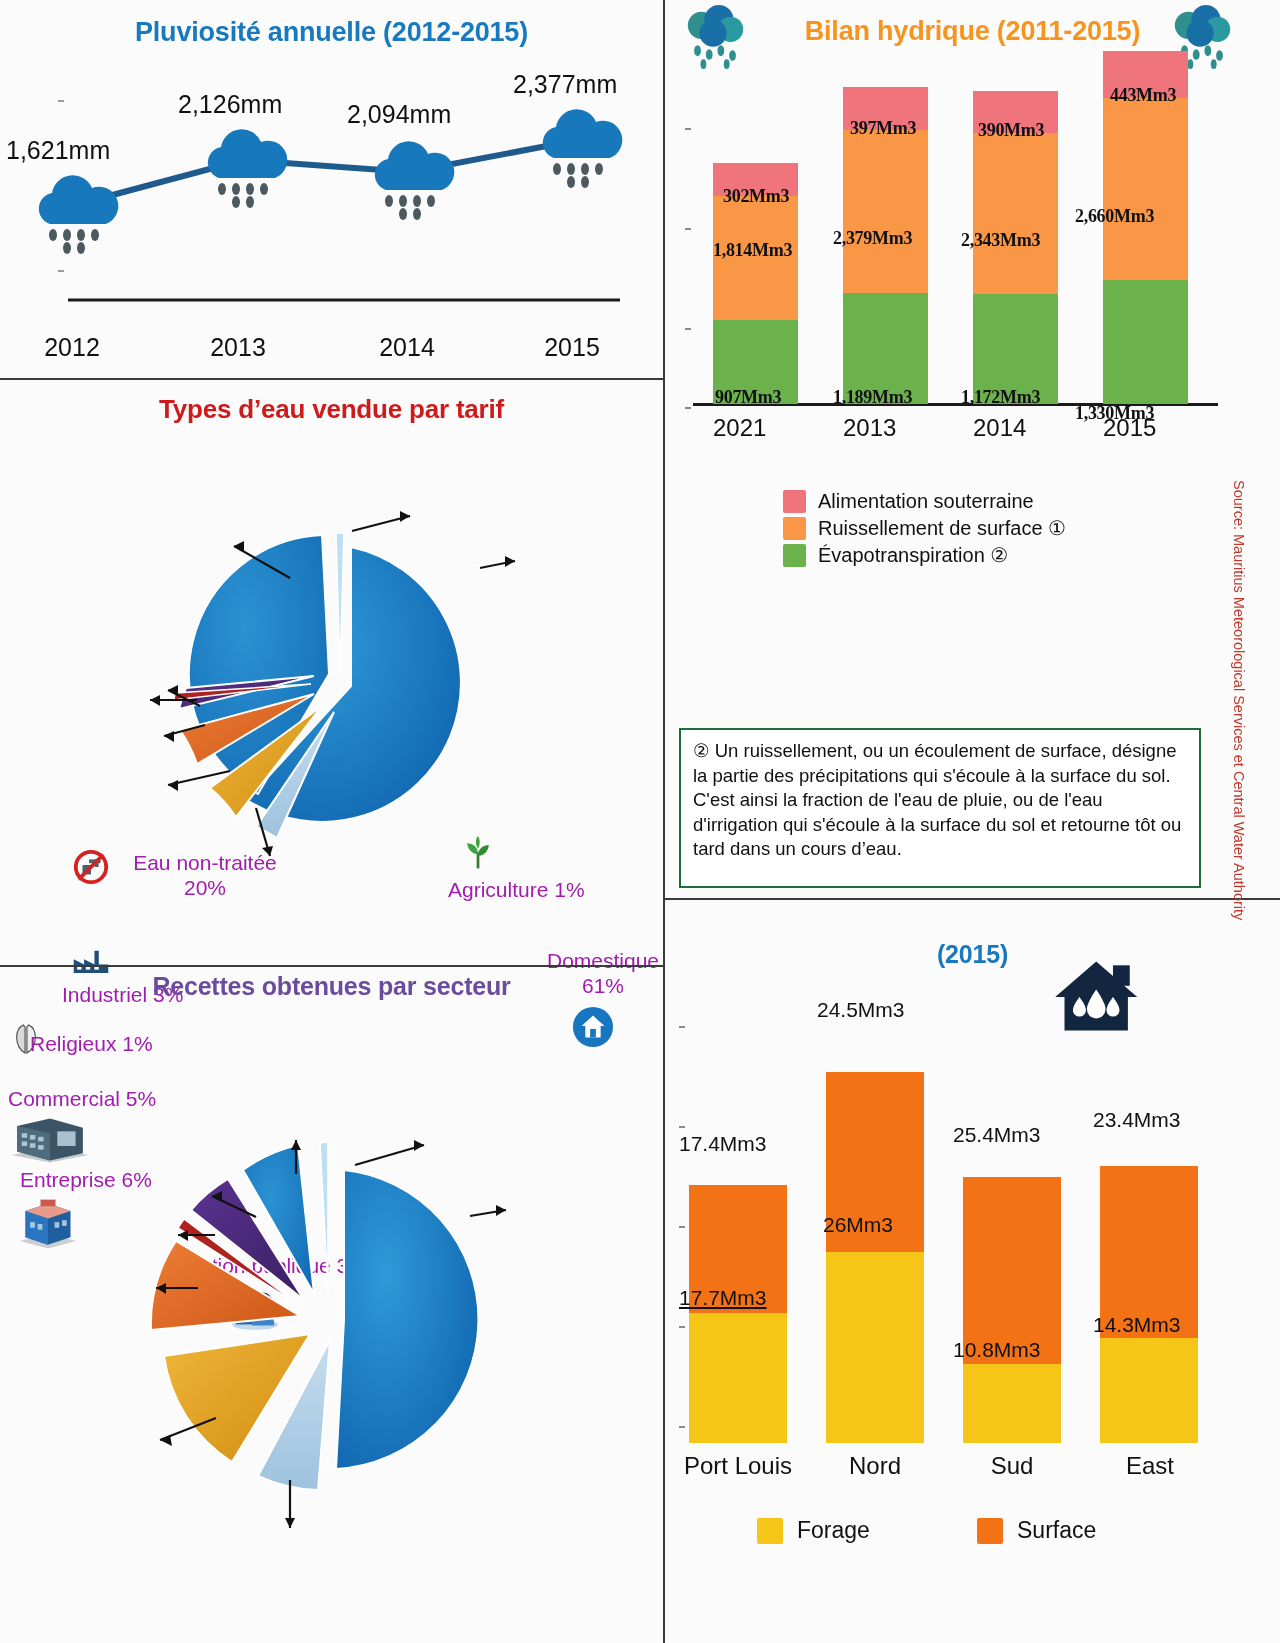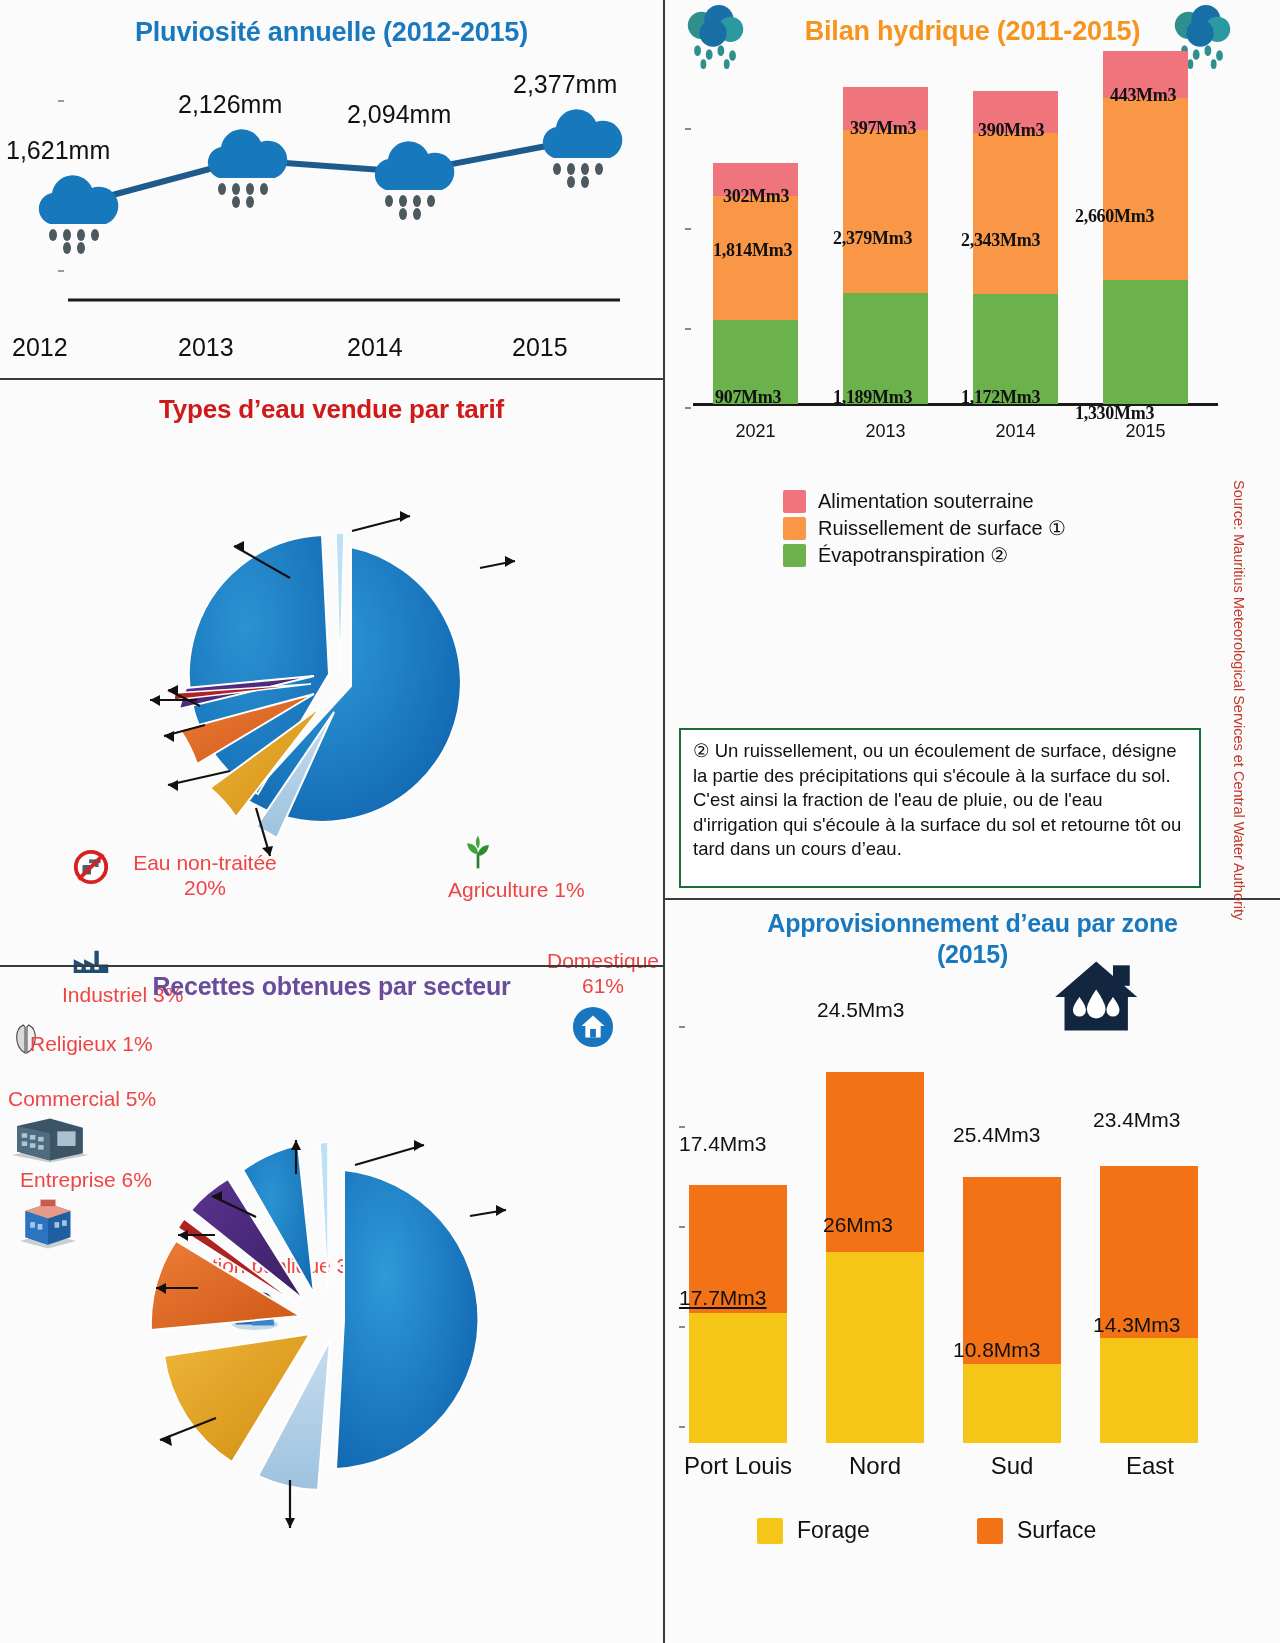--- a/index.html
+++ b/index.html
@@ -26,42 +26,42 @@
   .t-bilan{ color:#F7941E; font-size:27px; padding-top:16px; }
   .t-zone { color:#1879BF; font-size:25px; line-height:1.22; padding-top:10px; }
 
   
   .rain-wrap { position:relative; height:378px; }
   .rain-svg { position:absolute; left:0; top:0; }
   .rain-val {
     position:absolute; font-size:25px; color:#111; white-space:nowrap;
   }
   .rain-year {
-    position:absolute; font-size:25px; color:#111; text-align:left; width:120px;
+    position:absolute; font-size:25px; color:#111; text-align:center; width:120px;
   }
 
   
   .pie-wrap { position:relative; }
   .pie-lbl {
-    position:absolute; font-size:21px; color:#ef4444; white-space:nowrap; line-height:1.2;
+    position:absolute; font-size:21px; color:#a21caf; white-space:nowrap; line-height:1.2;
   }
   .pie-lbl.ctr { text-align:center; }
   .ico { position:absolute; }
 
   
   .bilan-wrap { position:relative; height:450px; }
   .bar-col { position:absolute; bottom:46px; width:85px; }
   .seg { width:100%; position:relative; }
   .seg-lbl {
     position:absolute; font-size:18px; color:#111;
     font-family:"Liberation Serif", serif; font-weight:bold;
     white-space:nowrap; letter-spacing:-0.3px;
   }
   .cat-lbl {
-    position:absolute; bottom:8px; font-size:18px; color:#111; text-align:center; width:85px;
+    position:absolute; bottom:8px; font-size:24px; color:#111; text-align:left; width:85px;
   }
   .baseline { position:absolute; height:3px; background:#1a1a1a; }
   .ytick { position:absolute; width:6px; height:2px; background:#8a8a8a; }
 
   
   .legend { position:absolute; }
   .legend-row { display:flex; align-items:center; margin-bottom:3px; }
   .sw { width:23px; height:23px; margin-right:12px; border-radius:2px; }
   .legend-txt { font-size:20px; color:#111; }
 
@@ -520,21 +520,21 @@
         <span class="legend-txt">Évapotranspiration ②</span>
       </div>
     </div>
 
     <div class="note note-2" style="left:14px;top:728px;width:522px;height:160px;">② Un ruissellement, ou un écoulement de surface, désigne la partie des précipitations qui s'écoule à la surface du sol. C'est ainsi la fraction de l'eau de pluie, ou de l'eau d'irrigation qui s'écoule à la surface du sol et retourne tôt ou tard dans un cours d’eau.</div>
 
     <div class="divider" style="top:898px;"></div>
 
     <div class="panel zone-wrap" style="position:absolute;top:898px;left:0;width:615px;">
       <div class="title t-zone">
-        <span>Approvisionnement d’eau par zone</span><br>
+        <br>
         <span>(2015)</span>
       </div>
 
       <span class="ico" style="left:382px;top:58px;">
         <svg width="104" height="82" viewBox="0 0 110 88">
           <path d="M8,44 L52,6 L96,44 L86,44 L86,80 L18,80 L18,44 Z" fill="#12263F"></path>
           <rect x="70" y="10" width="18" height="22" fill="#12263F"></rect>
           <path d="M52,18 L84,44 L84,78 L20,78 L20,44 Z" fill="#12263F"></path>
           <g fill="#fff">
             <path d="M52,36 C52,36 62,50 62,57 a10,10 0 0 1 -20,0 C42,50 52,36 52,36 Z"></path>

